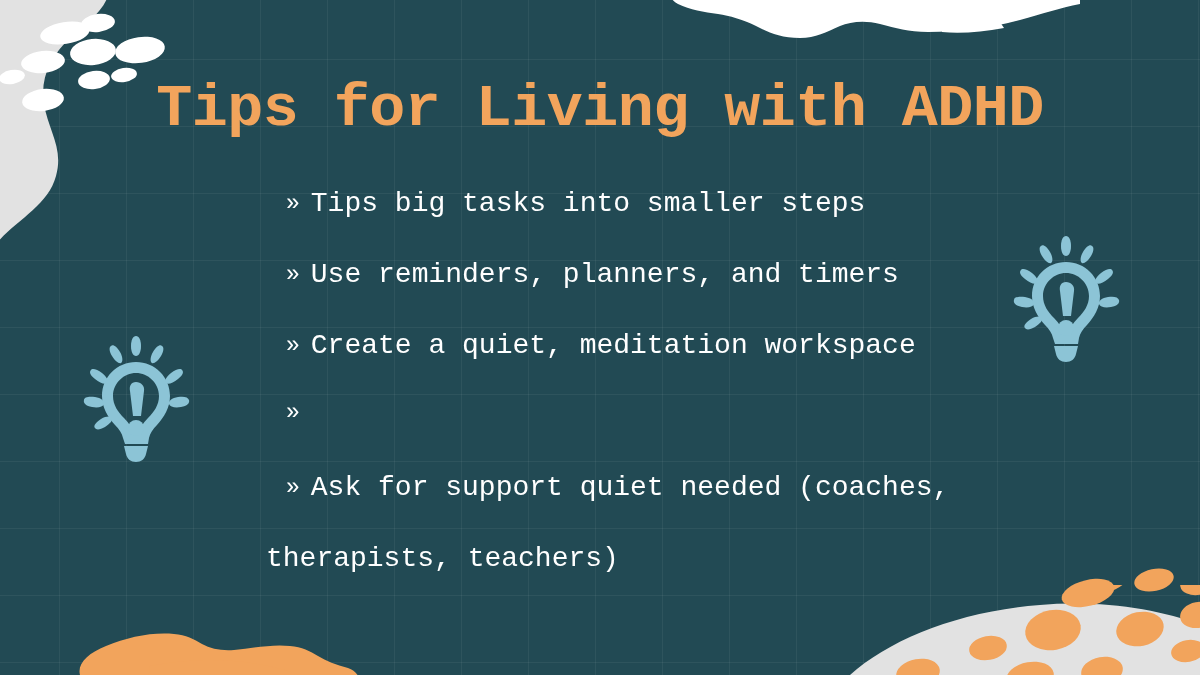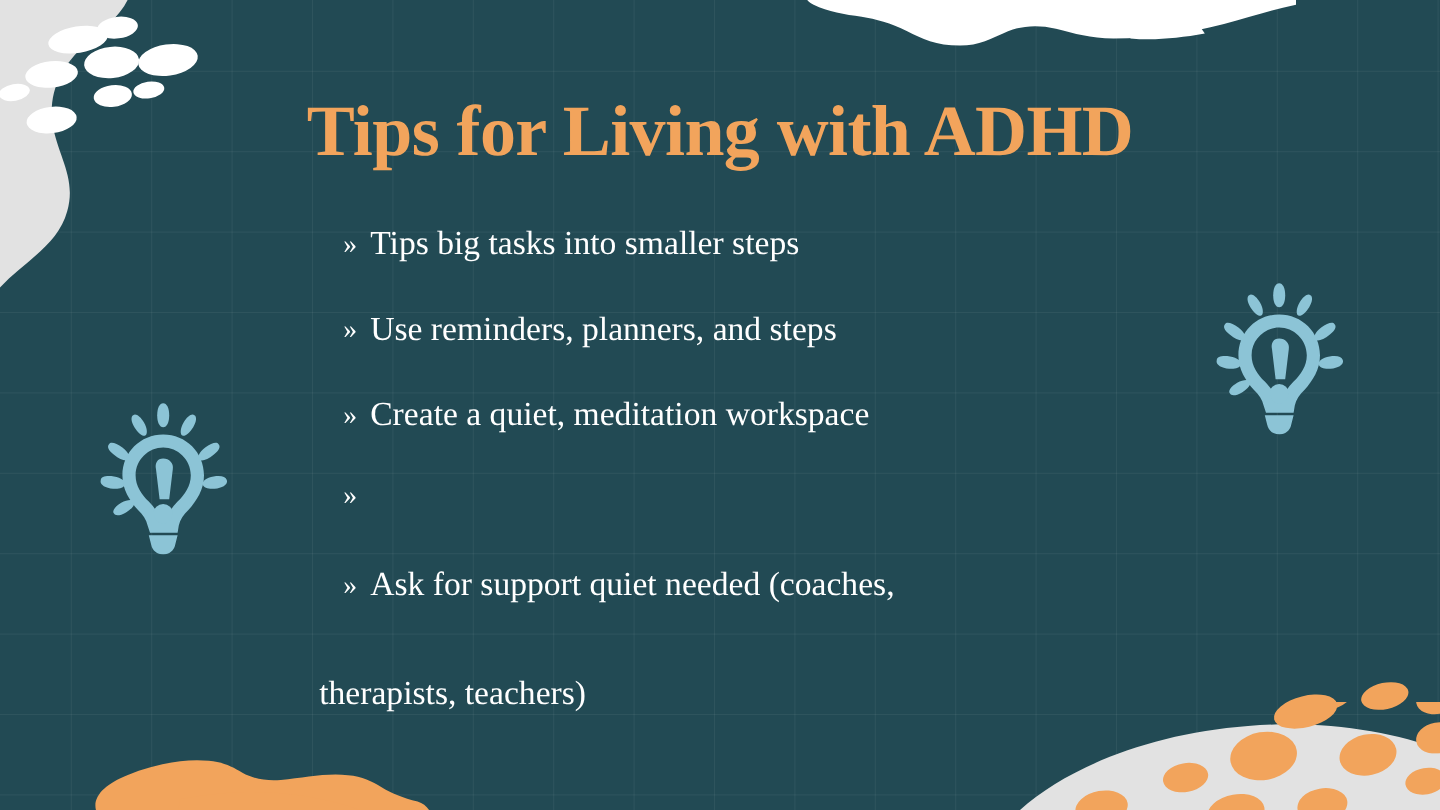--- a/index.html
+++ b/index.html
@@ -6,21 +6,21 @@
     margin: 0;
     padding: 0;
     background: #1d3f49;
   }
   #slide {
     position: relative;
     width: 1200px;
     height: 675px;
     overflow: hidden;
     background: #224a54;
-    font-family: Liberation Serif, serif;
+    font-family: Liberation Mono, monospace;
   }
 
   
   #grid {
     position: absolute;
     inset: 0;
     background-image:
       linear-gradient(to right, rgba(255,255,255,0.055) 1px, transparent 1px),
       linear-gradient(to bottom, rgba(255,255,255,0.055) 1px, transparent 1px);
     background-size: 67px 67px;
@@ -69,21 +69,21 @@
   }
   .bullet-marker {
     flex: 0 0 auto;
     font-size: 23px;
     color: #ffffff;
     margin-right: 11px;
     position: relative;
     top: -1px;
   }
   .bullet-text { flex: 0 0 auto; }
-  .bullet-row.cont { margin-left: -20px; align-items: center; }
+  .bullet-row.cont { margin-left: -20px; }
   .bullet-row.cont .bullet-marker { visibility: hidden; margin-right: 0; width: 0; }
 
   
   .bulb {
     position: absolute;
     z-index: 4;
   }
 </style>
 </head>
 <body>
@@ -220,21 +220,21 @@
 
   <div id="bullets">
 
     <div class="bullet-row">
       <span class="bullet-marker">»</span>
       <span class="bullet-text">Tips big tasks into smaller steps</span>
     </div>
 
     <div class="bullet-row">
       <span class="bullet-marker">»</span>
-      <span class="bullet-text">Use reminders, planners, and steps</span>
+      <span class="bullet-text">Use reminders, planners, and timers</span>
     </div>
 
     <div class="bullet-row">
       <span class="bullet-marker">»</span>
       <span class="bullet-text">Create a quiet, meditation workspace</span>
     </div>
 
     <div class="bullet-row">
       <span class="bullet-marker">»</span>
     </div>

